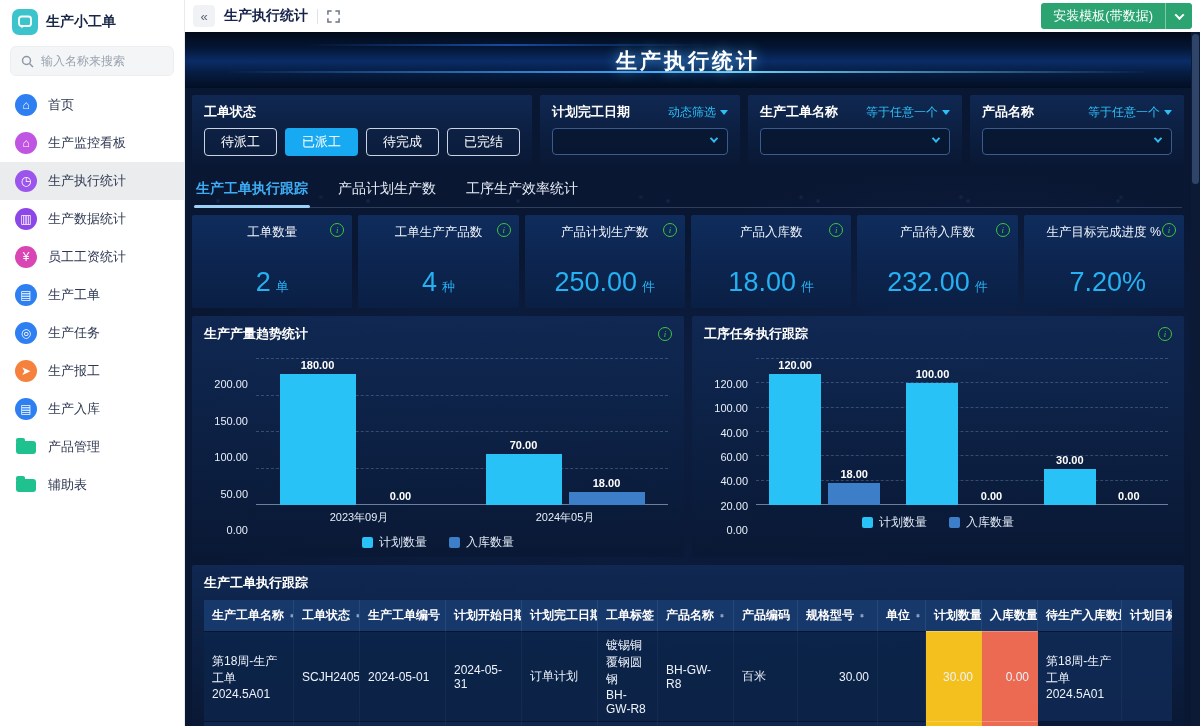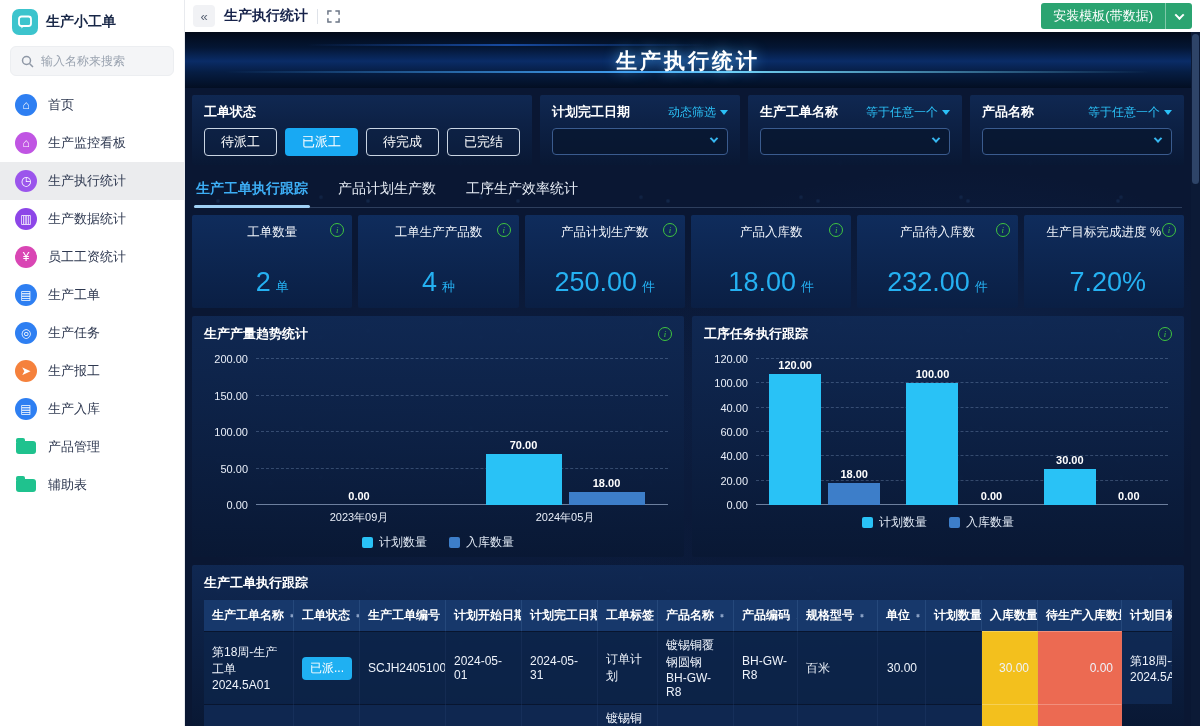--- a/index.html
+++ b/index.html
@@ -87,21 +87,21 @@
   .info-icon { width:14px; height:14px; border:1px solid #3fc53f; border-radius:50%; color:#3fc53f; font-size:9px; display:flex; align-items:center; justify-content:center; font-style:italic; font-family:"Liberation Serif",serif; }
   .kpi-card .info-icon { position:absolute; right:8px; top:8px; }
 
   .charts { display:flex; gap:8px; margin:8px 7px 0; flex:0 0 236px; }
   .chart-panel { flex:1; padding:9px 12px 6px; min-width:0; }
   .chart-head { display:flex; align-items:center; justify-content:space-between;text-align:right; }
   .chart-title { color:#fff; font-size:13px; font-weight:bold; }
   .plot { position:relative; margin:16px 4px 0 52px; height:146px; }
   .gridline { position:absolute; left:0; right:0; height:0; border-top:1px dashed rgba(160,190,230,.28); }
   .gridline.base { border-top:1px solid rgba(190,210,240,.55); }
-  .tick-label { position:absolute; right:calc(100% + 8px); width:46px; text-align:right; color:#e8eef8; font-size:11px; transform:translateY(-6px); }
+  .tick-label { position:absolute; right:calc(100% + 8px); width:46px; text-align:right; color:#e8eef8; font-size:11px; transform:translateY(-6px);margin-top:25px; }
   .groups { position:absolute; left:0; right:0; top:0; bottom:0; display:flex; }
   .group { flex:1; display:flex; align-items:flex-end; justify-content:center; gap:7px; height:100%; }
   .barwrap { display:flex; flex-direction:column; align-items:center; justify-content:flex-end; height:100%; }
   .bar-label { color:#fff; font-size:11px; font-weight:bold; margin-bottom:3px; white-space:nowrap; }
   .bar { width:100%; }
   .cats { display:flex; margin:5px 4px 0 52px; }
   .cat { flex:1; text-align:center; color:#e8eef8; font-size:11px; white-space:nowrap; overflow:hidden; }
   .legend { display:flex; justify-content:center; gap:22px; margin-top:9px; }
   .legend-item { display:flex; align-items:center; gap:6px; color:#e3ebf6; font-size:12px; cursor:pointer; }
   .legend-swatch { width:11px; height:11px; border-radius:2px; }
@@ -341,20 +341,24 @@
                 </div>
                 <div class="gridline" style="bottom: 75%;">
                   <div class="tick-label">150.00</div>
                 </div>
                 <div class="gridline" style="bottom: 100%;">
                   <div class="tick-label">200.00</div>
                 </div>
                 <div class="groups">
                   <div class="group">
                     <div class="barwrap" style="width: 76px;">
+                      <div class="bar-label">180.00</div>
+                      <div class="bar" style="height: 90%; background: rgb(41, 194, 246);"></div>
+                    </div>
+                    <div class="barwrap" style="width: 76px;">
                       <div class="bar-label">0.00</div>
                       <div class="bar" style="height: 0%; background: rgb(61, 126, 201);"></div>
                     </div>
                   </div>
                   <div class="group">
                     <div class="barwrap" style="width: 76px;">
                       <div class="bar-label">70.00</div>
                       <div class="bar" style="height: 35%; background: rgb(41, 194, 246);"></div>
                     </div>
                     <div class="barwrap" style="width: 76px;">
@@ -518,21 +522,20 @@
                   <span>入库数量</span>
                 </div>
                 <div class="th">
                   <span>待生产入库数量</span>
                 </div>
                 <div class="th">
                   <span>计划目标完成率</span>
                 </div>
                 <div class="td row-even">第18周-生产工单
 2024.5A01</div>
-                <div class="td row-even"><div class="badge" style="background: rgb(31, 176, 242);">已派...</div></div>
                 <div class="td row-even">SCJH24051001</div>
                 <div class="td row-even">2024-05-01</div>
                 <div class="td row-even">2024-05-31</div>
                 <div class="td row-even">订单计划</div>
                 <div class="td row-even">镀锡铜覆钢圆钢
 BH-GW-R8</div>
                 <div class="td row-even">BH-GW-R8</div>
                 <div class="td row-even">百米</div>
                 <div class="td row-even num">30.00</div>
                 <div class="td row-even num"></div>

